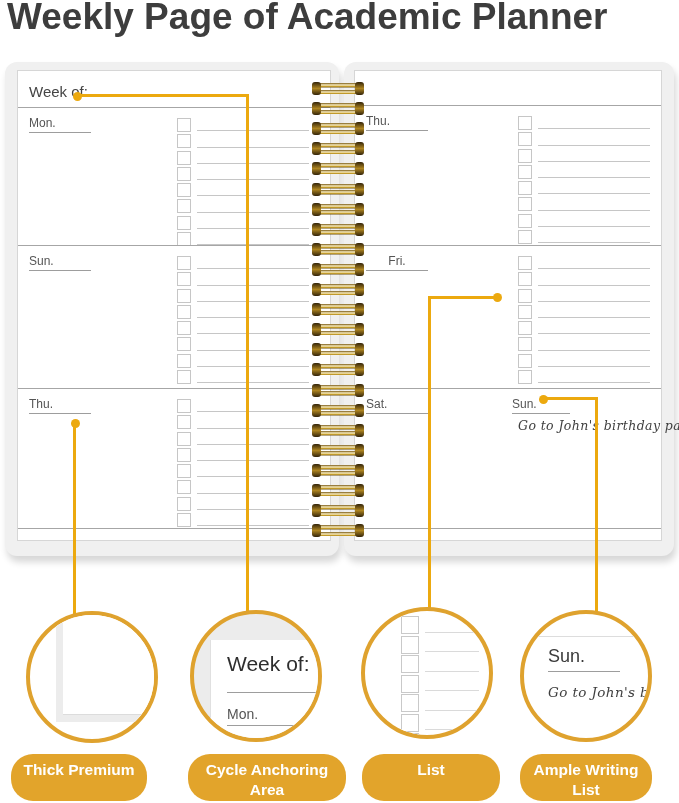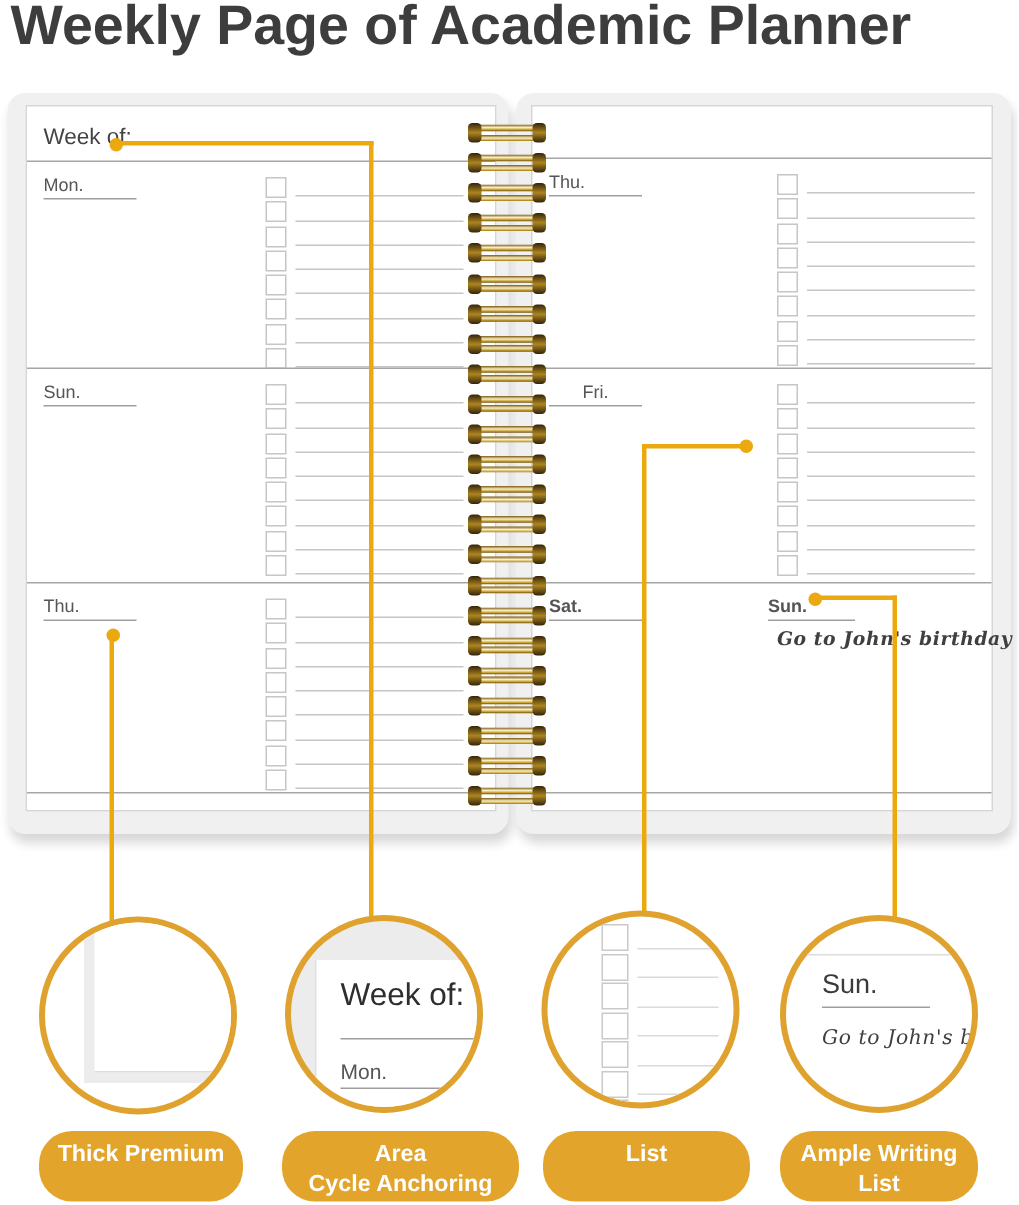--- a/index.html
+++ b/index.html
@@ -79,21 +79,21 @@
   .c4-edge{position:absolute;left:-6px;right:-6px;top:22px;border-top:1px solid #ddd;}
   .c4-day{position:absolute;left:24px;top:32px;width:72px;font-size:18px;color:#3a3a3a;
         border-bottom:1px solid #9d9d9d;padding-bottom:4px;}
   .c4-note{position:absolute;left:24px;top:70px;font-size:13.5px;color:#3f3f3f;white-space:nowrap;
         font-family:"DejaVu Serif",serif;font-style:italic;letter-spacing:.4px;}
 
   
   .pill{position:absolute;top:754px;height:47px;border-radius:22px;background:var(--gold-pill);
         color:#fff;font-weight:700;font-size:15.5px;text-align:center;line-height:1.3;
         padding-top:6px;box-sizing:border-box;}
-  #pill-paper{left:26px;width:136px;}
+  #pill-paper{left:11px;width:136px;}
   #pill-anchor{left:188px;width:158px;}
   #pill-todo{left:362px;width:138px;}
   #pill-space{left:520px;width:132px;}
 </style>
 </head>
 <body>
 
 <div id="stage">
 
   <div class="title">Weekly Page of Academic Planner</div>
@@ -288,21 +288,21 @@
             <div class="todo-row">
               <span class="cb"></span>
               <span class="todo-line"></span>
             </div>
             <div class="todo-row">
               <span class="cb"></span>
               <span class="todo-line"></span>
             </div>
           </div>
       </div>
-      <div class="sec" style="height:139px;font-weight:bold;">
+      <div class="sec" style="height:139px;">
         <span class="day-label">Sat.</span>
         <span class="sun-label">Sun.</span>
         <span class="hand-note">Go to John's birthday party</span>
       </div>
       <div class="bottom-rule"></div>
     </div>
   </div>
 
   <div id="spiral">
       <div class="ring" style="top: 83px;"></div>
@@ -394,22 +394,22 @@
   <div class="callout-circle" id="circle-space">
     <div class="c4-edge"></div>
     <span class="c4-day">Sun.</span>
     <span class="c4-note">Go to John's birthday party</span>
   </div>
 
   <div class="pill" id="pill-paper">
     <div>Thick Premium</div>
   </div>
   <div class="pill" id="pill-anchor">
+    <div>Cycle Anchoring</div>
     <div>Area</div>
-    <div>Cycle Anchoring</div>
   </div>
   <div class="pill" id="pill-todo">
     <div>List</div>
   </div>
   <div class="pill" id="pill-space">
     <div>Ample Writing</div>
     <div>List</div>
   </div>
 
 </div>

